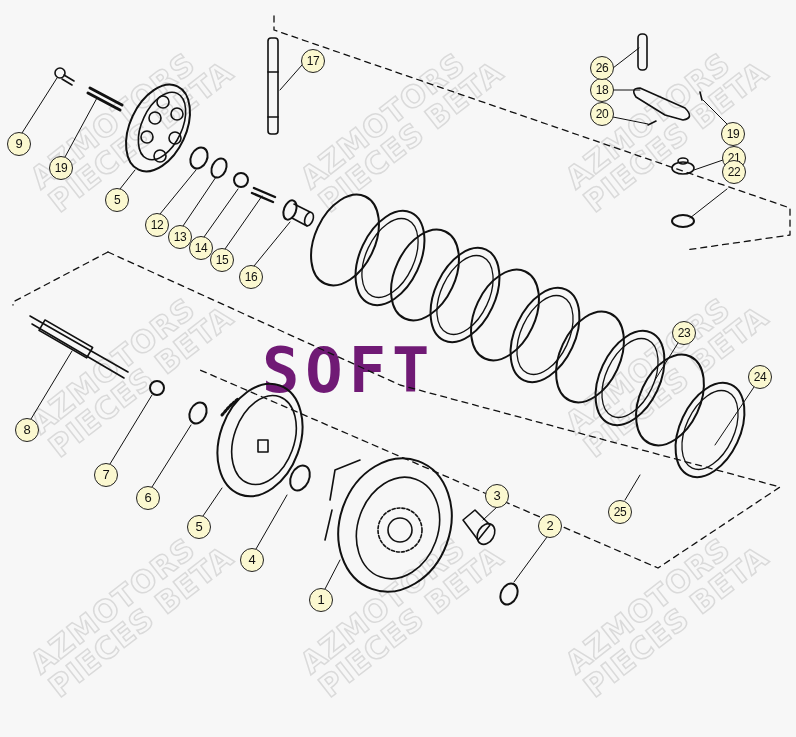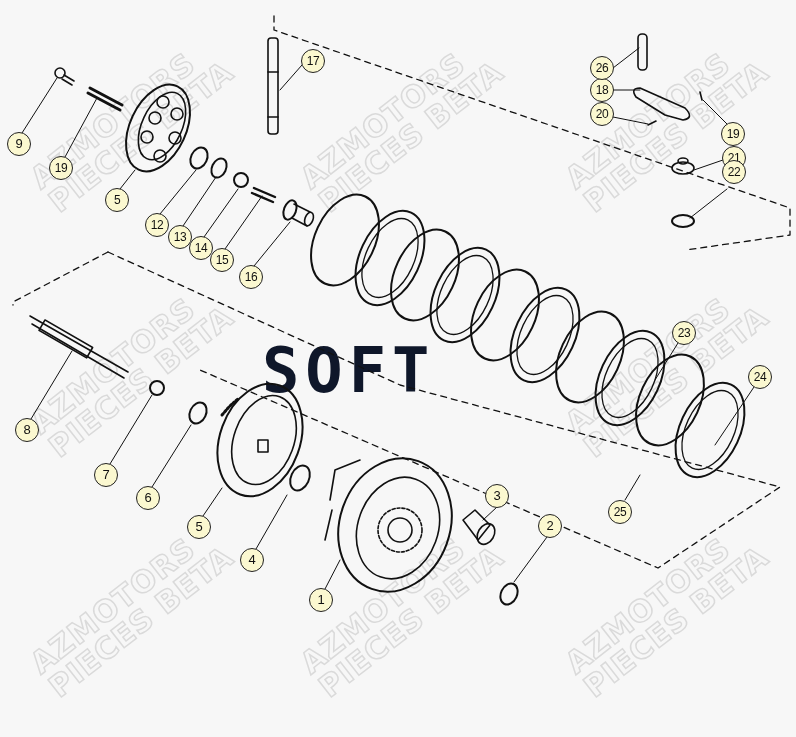--- a/index.html
+++ b/index.html
@@ -1,21 +1,21 @@
 <!DOCTYPE html>
 <html><head>
 <meta charset="utf-8">
 <style>
   html, body { margin: 0; padding: 0; background: #ffffff; }
   body { width: 796px; height: 737px; overflow: hidden; font-family: "Liberation Sans", sans-serif; }
   #stage { position: relative; width: 796px; height: 737px; background: #f7f7f7; }
   svg { position: absolute; left: 0; top: 0; }
   .wm { position: absolute; font-family: "DejaVu Sans", sans-serif; font-weight: bold; color: transparent;
         -webkit-text-stroke: 1.5px #dadada; font-size: 30px; transform: rotate(-38deg); white-space: nowrap; letter-spacing: 1px; line-height: 1; }
-  .wm2 { position: absolute; font-family: "DejaVu Sans Mono", monospace; font-weight: bold; color: #0f172a;
+  .wm2 { position: absolute; font-family: "DejaVu Sans Mono", monospace; font-weight: bold; color: #701a75;
          font-size: 62px; letter-spacing: 6px; line-height: 1; }
   .callout { position: absolute; width: 22px; height: 22px; border-radius: 50%; border: 1px solid #222;
              background: #fbf8d0; font-size: 13px; line-height: 22px; text-align: center; color: #111;
              transform: translate(-50%, -50%); cursor: pointer; }
   .callout.wide { font-size: 12px; letter-spacing: -0.5px; }
 </style>
 </head>
 <body>
 
 <div id="stage">

